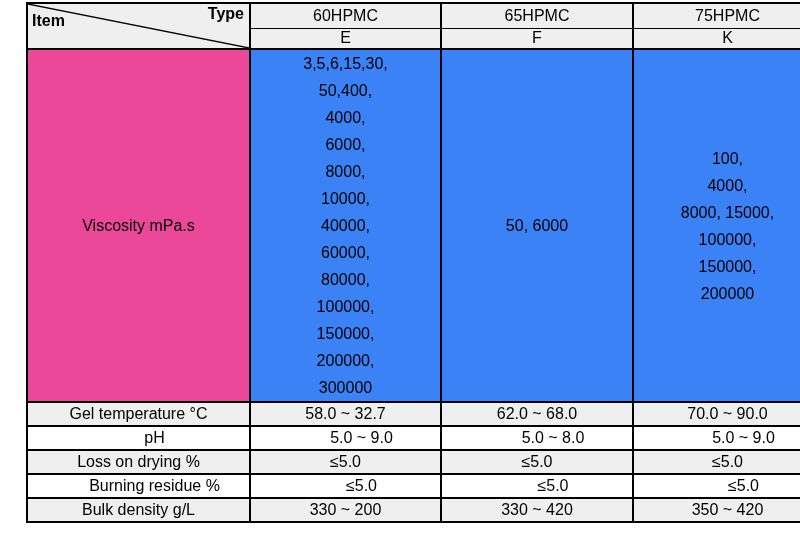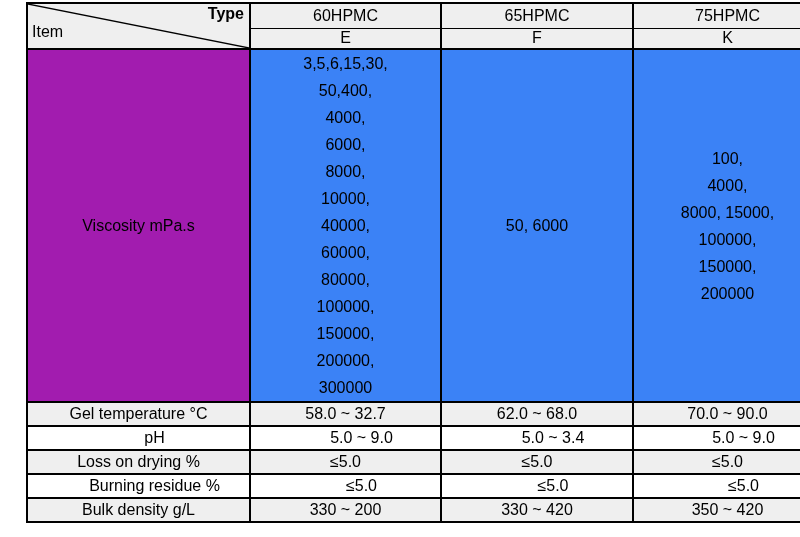--- a/index.html
+++ b/index.html
@@ -62,33 +62,33 @@
     display: block;
   }
   td.corner .type-label {
     position: absolute;
     top: 1px;
     right: 5px;
     font-weight: bold;
   }
   td.corner .item-label {
     position: absolute;
-    bottom: 7px;
+    bottom: 18px;
     left: 4px;
-    font-weight: normal;
+    font-weight: bold;
   }
 
   
   tr.visc-row { height: 351px; }
   td.visc-val {
     background: #3b82f6;
     white-space: pre-line;
     line-height: 27px;
   }
-  td.visc-label { background: #a21caf; }
+  td.visc-label { background: #ec4899; }
 
   
   tr.spec-row { height: 24px; }
   tr.spec-row.shade td { background: #efefef; }
   tr.spec-row.plain td { background: #ffffff; padding-left: 32px; }
 </style>
 </head>
 <body>
 
 <div class="page">
@@ -147,21 +147,21 @@
     <tr class="spec-row shade">
       <td>Gel temperature °C</td>
       <td>58.0 ~ 32.7</td>
       <td>62.0 ~ 68.0</td>
       <td>70.0 ~ 90.0</td>
     </tr>
 
     <tr class="spec-row plain">
       <td>pH</td>
       <td>5.0 ~ 9.0</td>
-      <td>5.0 ~ 3.4</td>
+      <td>5.0 ~ 8.0</td>
       <td>5.0 ~ 9.0</td>
     </tr>
 
     <tr class="spec-row shade">
       <td>Loss on drying %</td>
       <td>≤5.0</td>
       <td>≤5.0</td>
       <td>≤5.0</td>
     </tr>
 

